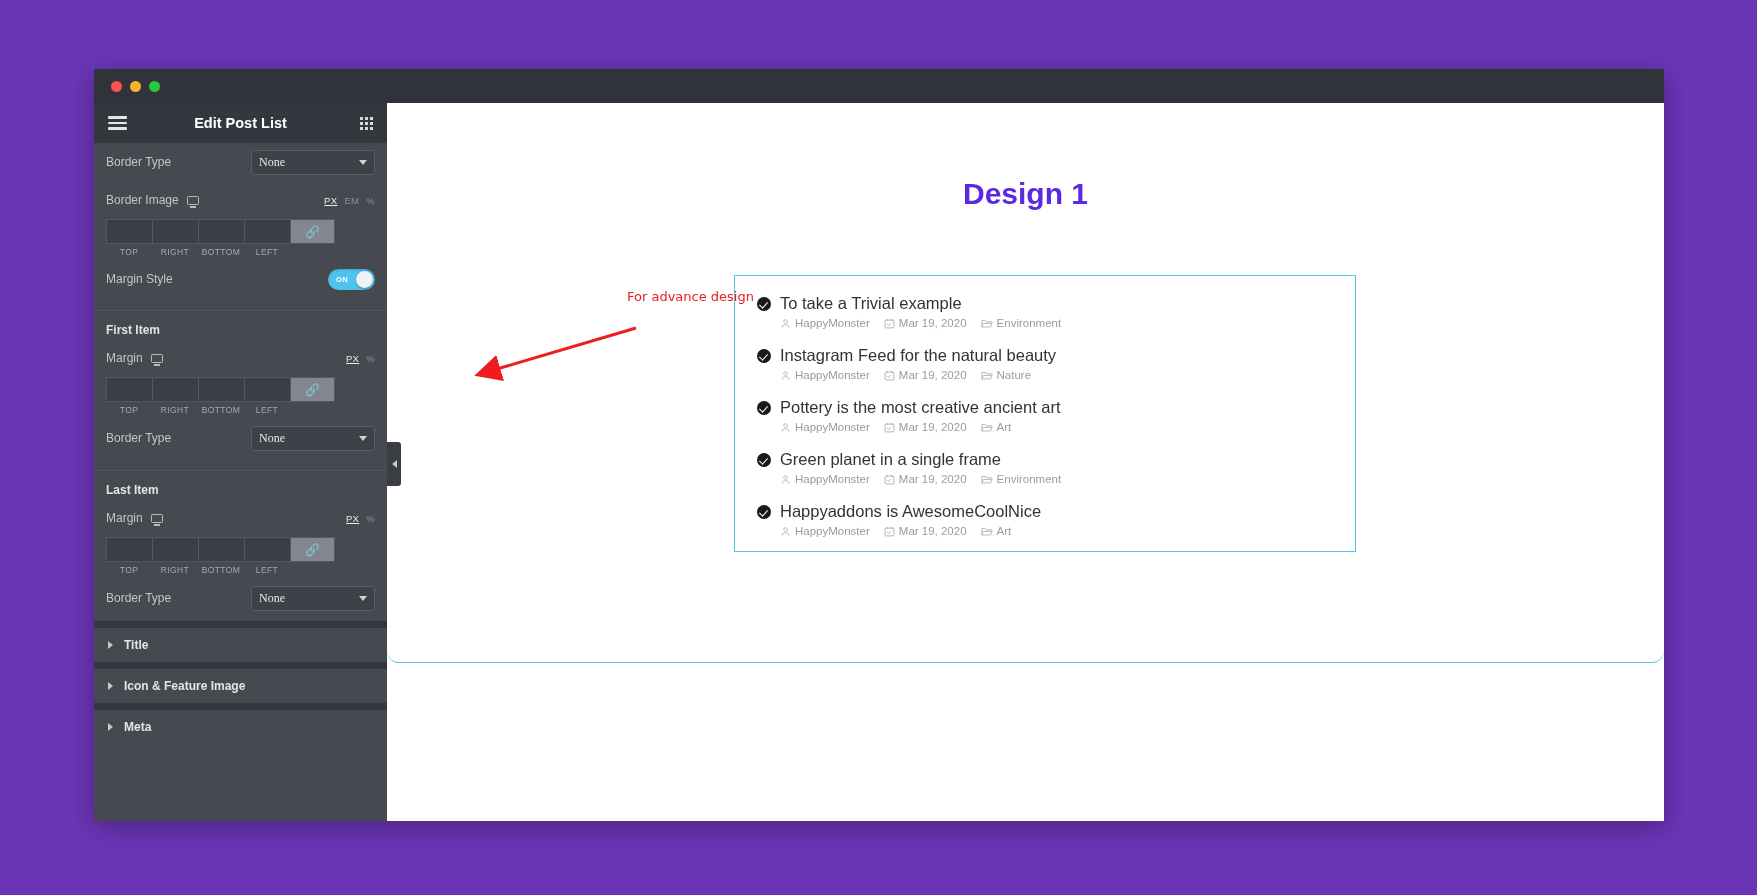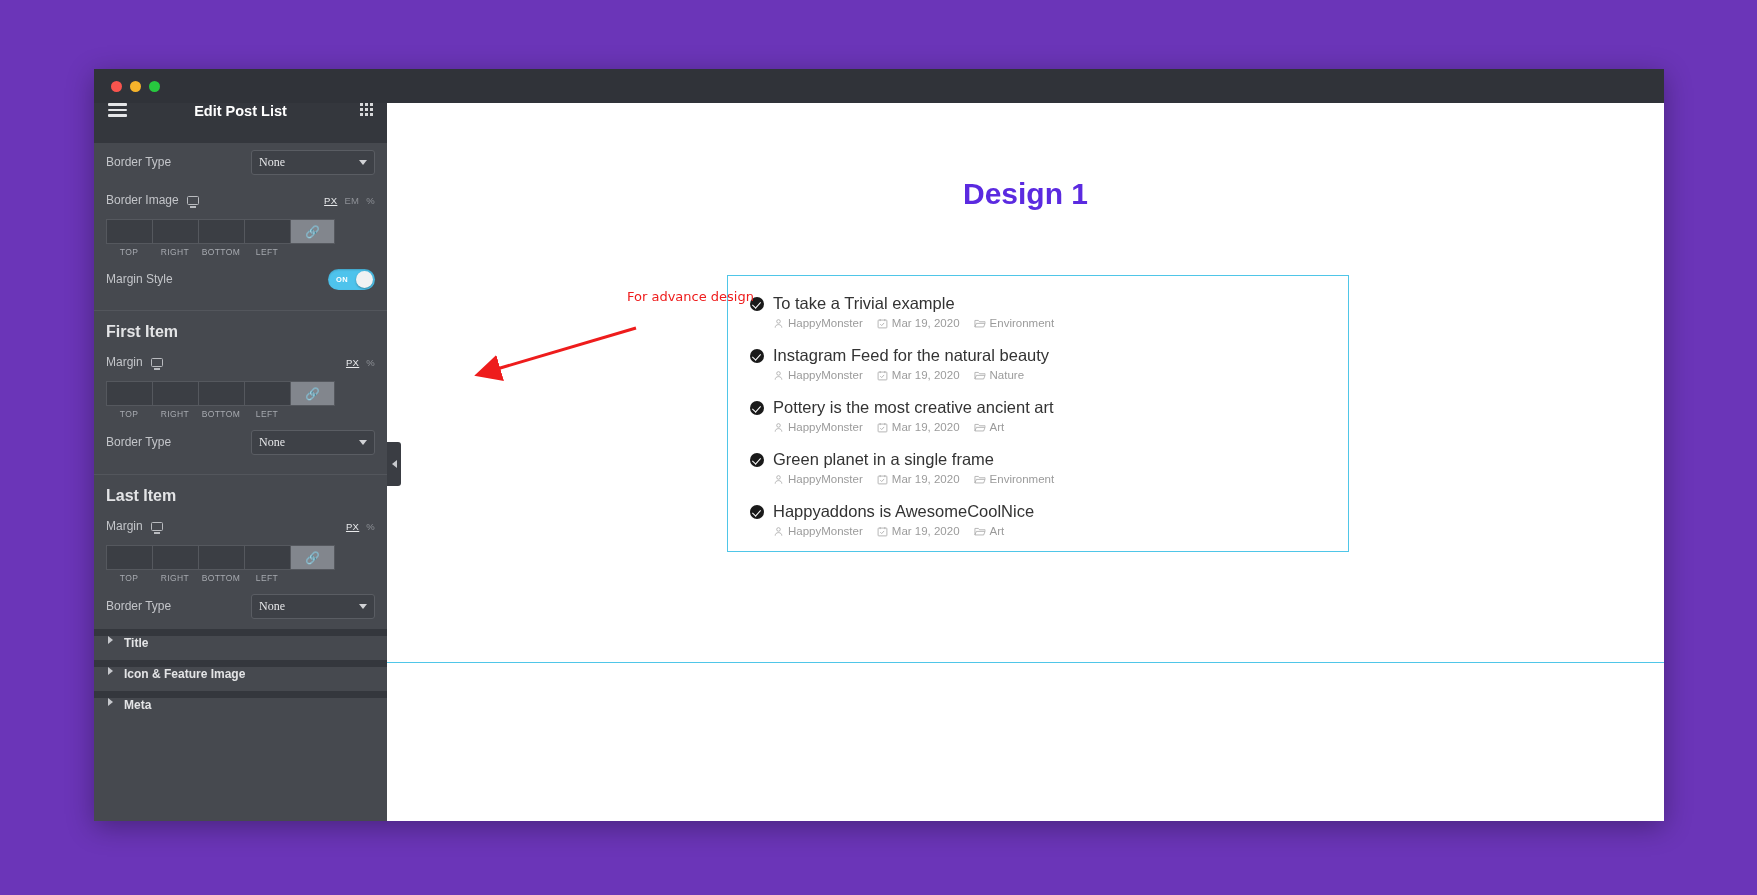--- a/index.html
+++ b/index.html
@@ -35,21 +35,21 @@
   
   .panel {
     position: absolute; left: 0; top: 34px;
     width: 293px; height: 718px;
     background: #46494f;
     overflow: hidden;
   }
   .panel-header {
     height: 40px;
     background: #34373d;
-    display: flex; 
+    display: flex; align-items: center;
     padding: 0 14px;
     position: relative;
   }
   .hamburger { display: flex; flex-direction: column; gap: 3px; cursor: pointer; }
   .hamburger span { display: block; width: 19px; height: 2.5px; background: #e5e6e8; border-radius: 1px; }
   .panel-title {
     position: absolute; left: 0; right: 0; text-align: center;
     font-size: 14.5px; font-weight: bold; color: #ffffff;
     pointer-events: none;
   }
@@ -128,21 +128,21 @@
   .dim-labels { display: flex; padding: 3px 12px 0 12px; }
   .dim-labels span {
     width: 46px; text-align: center;
     font-size: 8.5px; color: #a7aab0; letter-spacing: .4px;
   }
 
   .divider { height: 1px; background: #53565c; margin: 9px 0 0 0; }
 
   .section-title {
     padding: 12px 12px 2px 12px;
-    font-size: 16px; font-weight: bold; color: #e3e4e6;
+    font-size: 12px; font-weight: bold; color: #e3e4e6;
   }
 
   
   .toggle {
     width: 47px; height: 21px; border-radius: 11px;
     background: #4ec3ec;
     position: relative; cursor: pointer;
     box-shadow: inset 0 1px 2px rgba(0,0,0,.18);
   }
   .toggle .on-text {
@@ -152,22 +152,22 @@
   .toggle .knob {
     position: absolute; right: 2px; top: 2px;
     width: 17px; height: 17px; border-radius: 50%;
     background: #f1f2f3;
     box-shadow: 0 1px 2px rgba(0,0,0,.3);
   }
 
   
   .acc-gap { height: 7px; background: #34373d; }
   .acc {
-    height: 24px; background: #46494f;
-    display: flex; align-items: flex-start;
+    height: 34px; background: #46494f;
+    display: flex; align-items: center;
     padding: 0 12px 0 14px; cursor: pointer;
   }
   .acc .tri {
     width: 0; height: 0;
     border-top: 4px solid transparent;
     border-bottom: 4px solid transparent;
     border-left: 5.5px solid #c6c8cc;
     margin-right: 11px;
   }
   .acc .acc-label { font-size: 12px; font-weight: bold; color: #e3e4e6; }
@@ -192,31 +192,32 @@
   
   .canvas {
     position: absolute; left: 293px; top: 34px;
     width: 1277px; height: 718px;
     background: #ffffff;
   }
   .canvas-section {
     position: relative;
     height: 560px;
     border-bottom: 1.5px solid #4fc6e8;
+    border-radius: 12px;
   }
   .design-title {
     text-align: center;
     color: #5b2ae0;
     font-size: 30px; font-weight: bold;
     padding-top: 74px;
   }
 
   .post-list-box {
     position: absolute;
-    left: 340px; top: 172px;
+    left: 347px; top: 172px;
     width: 622px;
     border: 1.3px solid #4fc6e8;
     padding: 18px 0 14px 0;
     background: #fff;
   }
   .post-item { padding: 0 0 0 22px; margin-bottom: 17px; position: relative; }
   .post-item:last-child { margin-bottom: 0; }
   .post-head { display: flex; align-items: center; gap: 9px; }
   .check-icon {
     width: 14px; height: 14px; border-radius: 50%;

